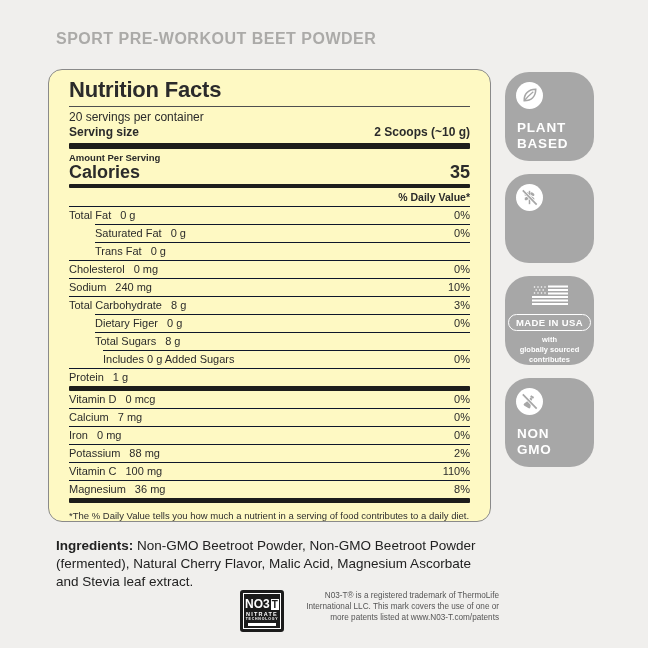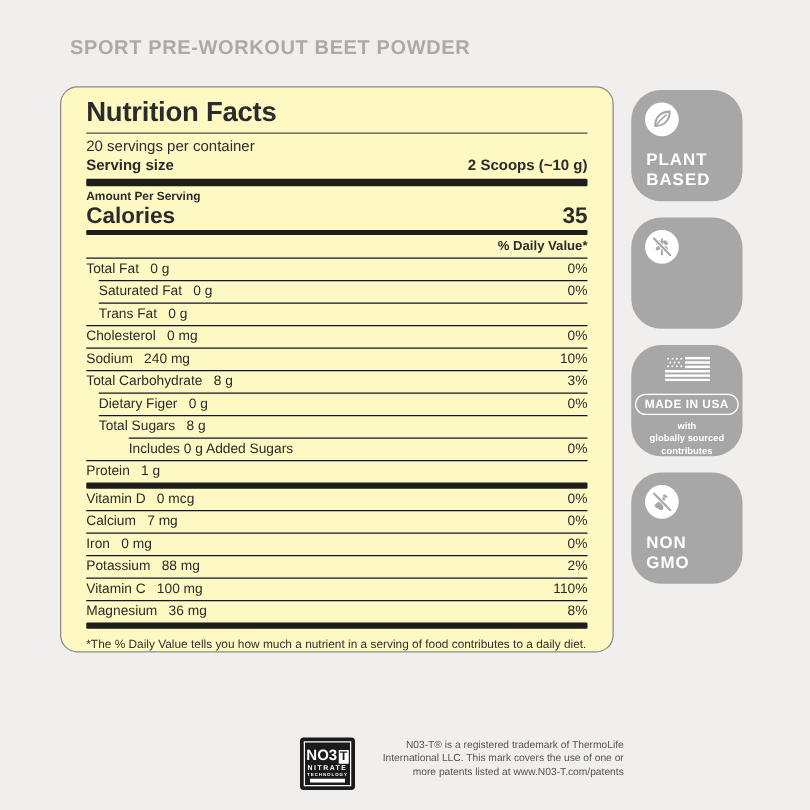--- a/index.html
+++ b/index.html
@@ -22,21 +22,21 @@
   .bar-6{height:6px;margin:4px 0 3px;}
   .bar-4{height:3.5px;margin:2px 0 0;}
   .bar-5{height:5px;}
   .aps{font-size:9.5px;font-weight:600;margin-top:1px;}
   .cal-row{display:flex;justify-content:space-between;align-items:flex-start;
     font-size:18px;font-weight:700;line-height:1.05;margin-top:0;}
   .dv-head{font-size:10.5px;font-weight:600;text-align:right;padding:3px 0 3px;}
   .nrow{display:flex;justify-content:space-between;align-items:center;font-size:11px;
     line-height:12px;padding:2.5px 0;border-top:1px solid #0f172a;}
   .nrow .namt{margin-left:9px;}
-  .i1{margin-left:10px;justify-content:space-between;}
+  .i1{margin-left:26px;justify-content:space-between;}
   .i2{margin-left:34px;}
   .nt{border-top:none;}
   .footnote{font-size:9.5px;line-height:1.4;padding-top:6px;color:#2f2f2f;}
 
   
   .badges{position:absolute;left:505px;top:72px;display:flex;flex-direction:column;gap:13px;}
   .badge{width:89px;height:89px;background:#a7a7a7;border-radius:24px;position:relative;
     color:#fff;box-sizing:border-box;}
   .badge .icircle{position:absolute;left:11px;top:10px;width:27px;height:27px;background:#fff;
     border-radius:50%;display:flex;align-items:center;justify-content:center;}
@@ -231,20 +231,25 @@
           <line x1="4" y1="3.5" x2="18.5" y2="18.5" stroke="#a7a7a7" stroke-width="1.8"></line>
         </svg>
       </div>
       <div class="blabel">
         <div>NON</div>
         <div>GMO</div>
       </div>
     </div>
   </div>
 
+  <div class="ingredients">
+    <b>Ingredients:</b>
+    <span> </span>
+    <span>Non-GMO Beetroot Powder, Non-GMO Beetroot Powder (fermented), Natural Cherry Flavor, Malic Acid, Magnesium Ascorbate and Stevia leaf extract.</span>
+  </div>
 
   <div class="trademark">
     <div class="no3t-logo">
       <div class="no3t-top">
         <span>NO3</span><span class="tbox">T</span>
       </div>
       <div class="no3t-mid">NITRATE</div>
       <div class="no3t-bottom">TECHNOLOGY</div>
       <div class="no3t-strip"></div>
     </div>

